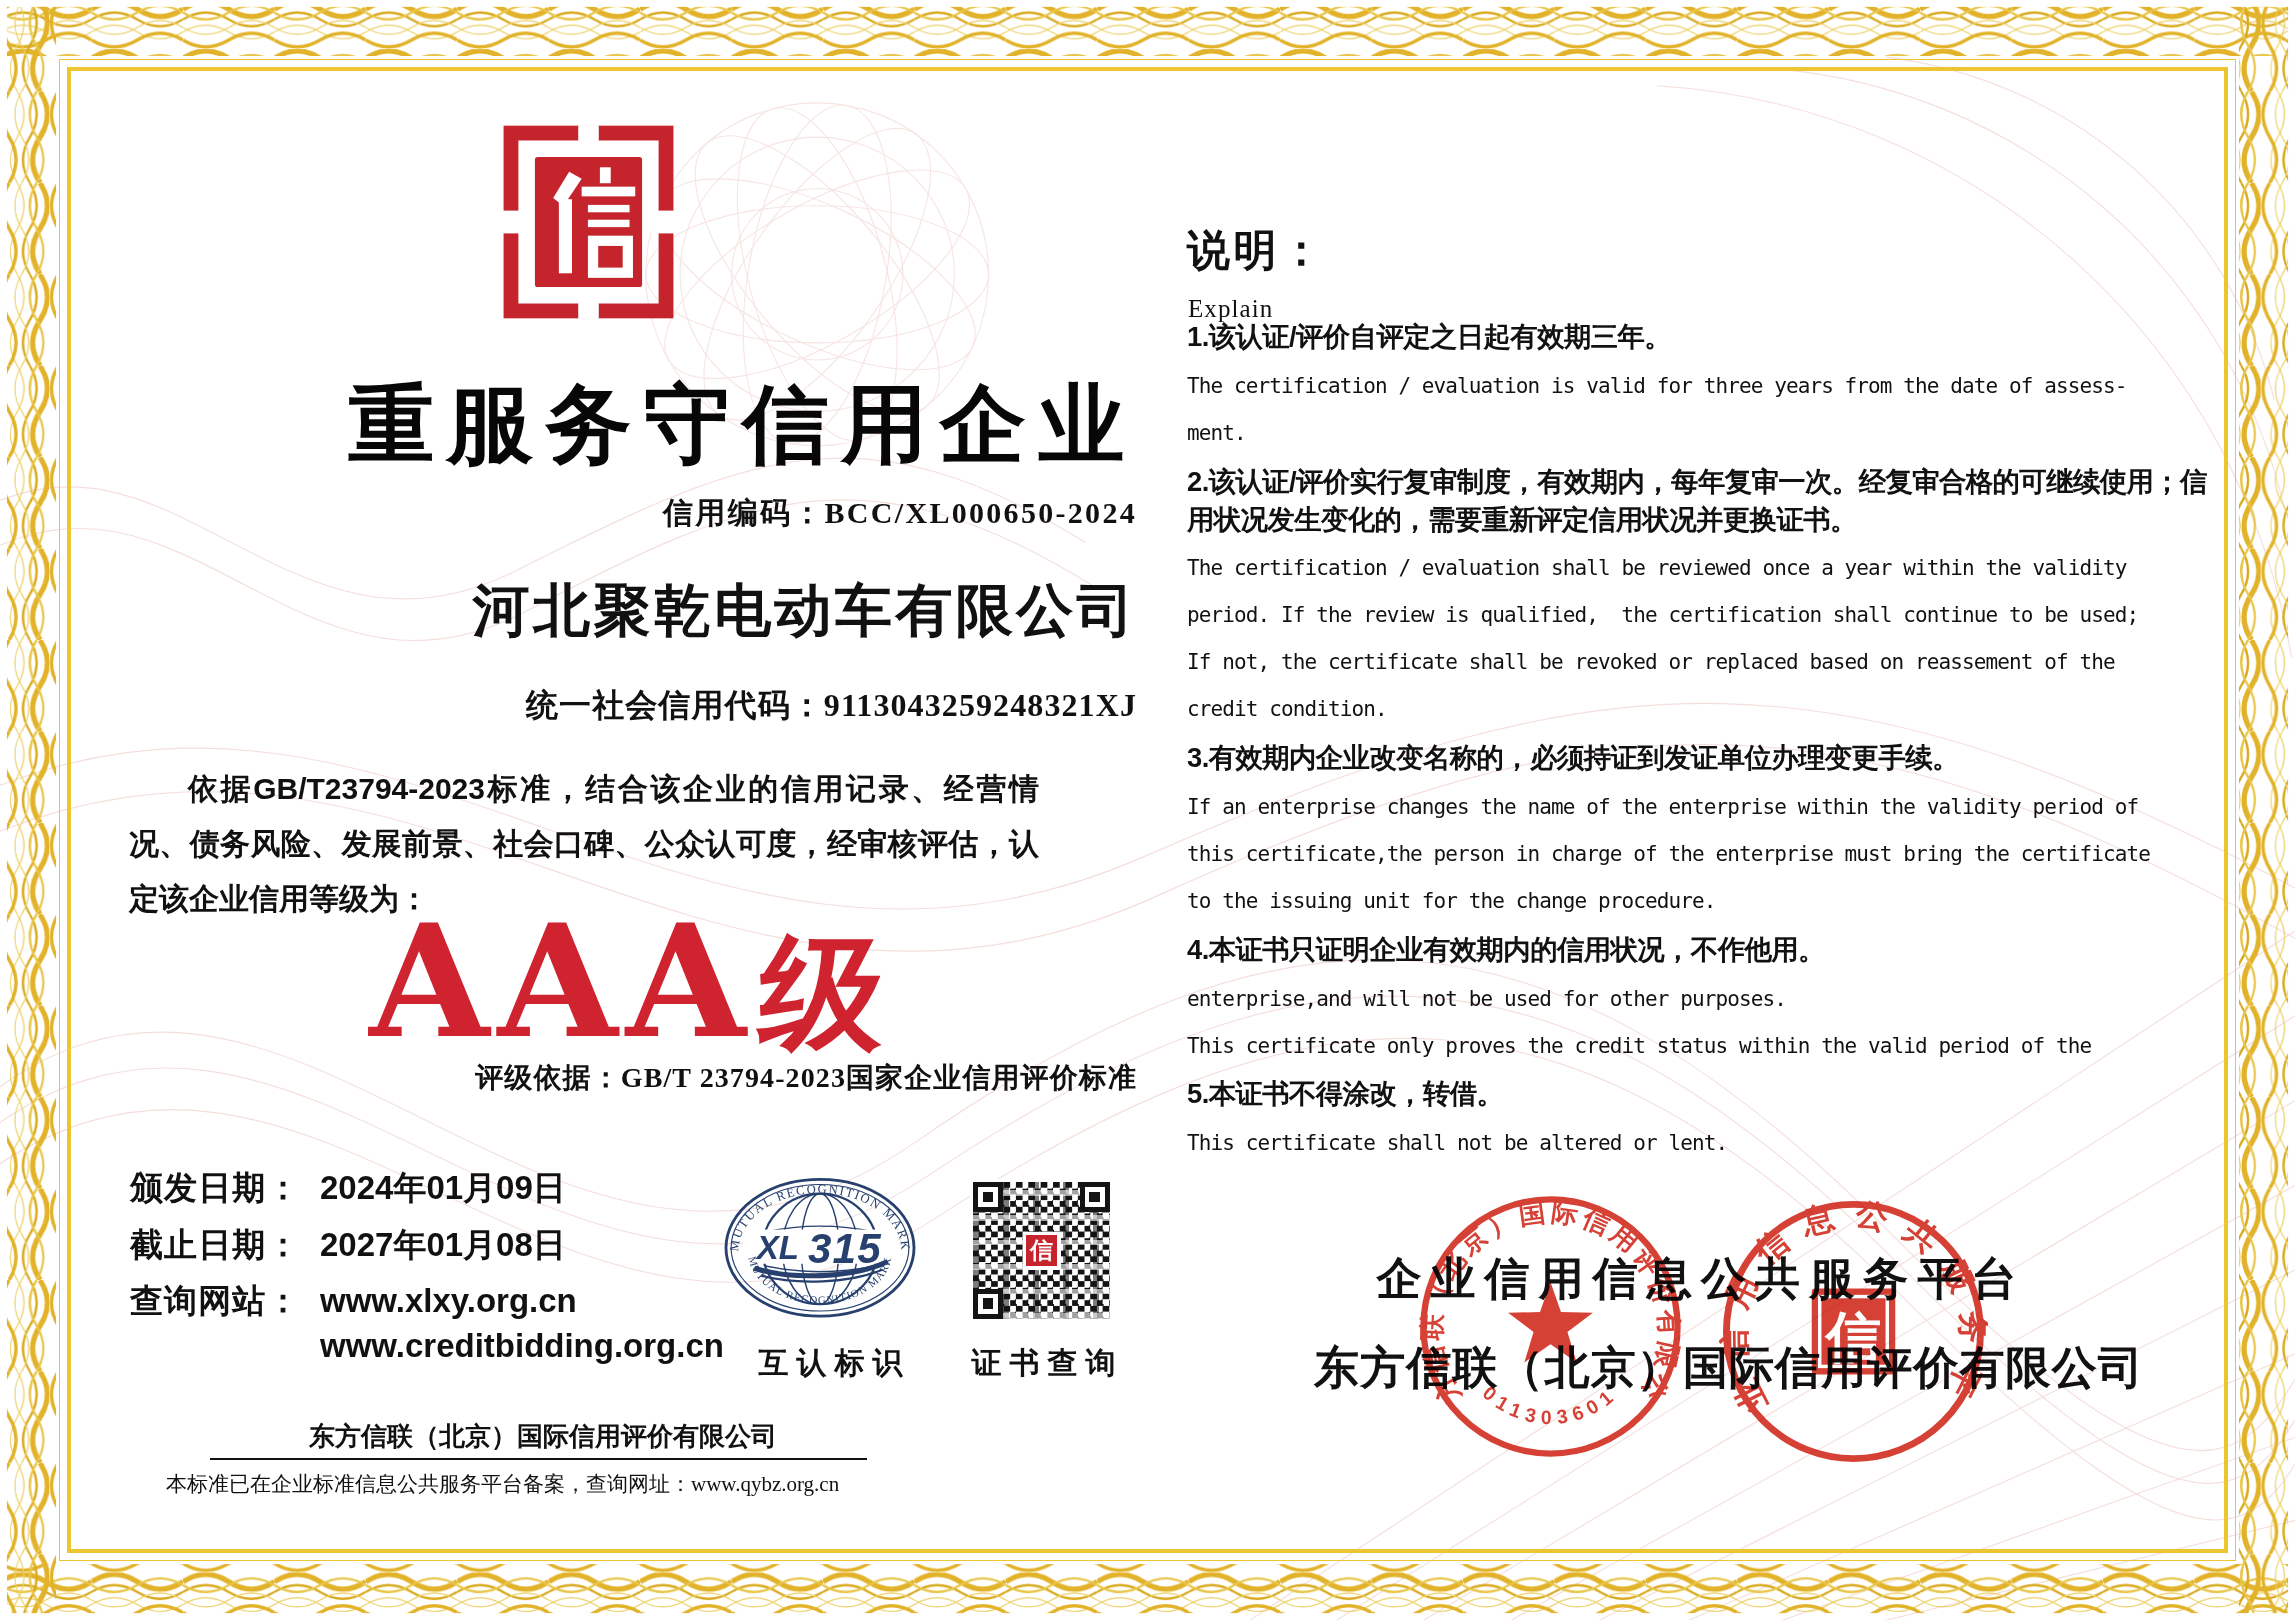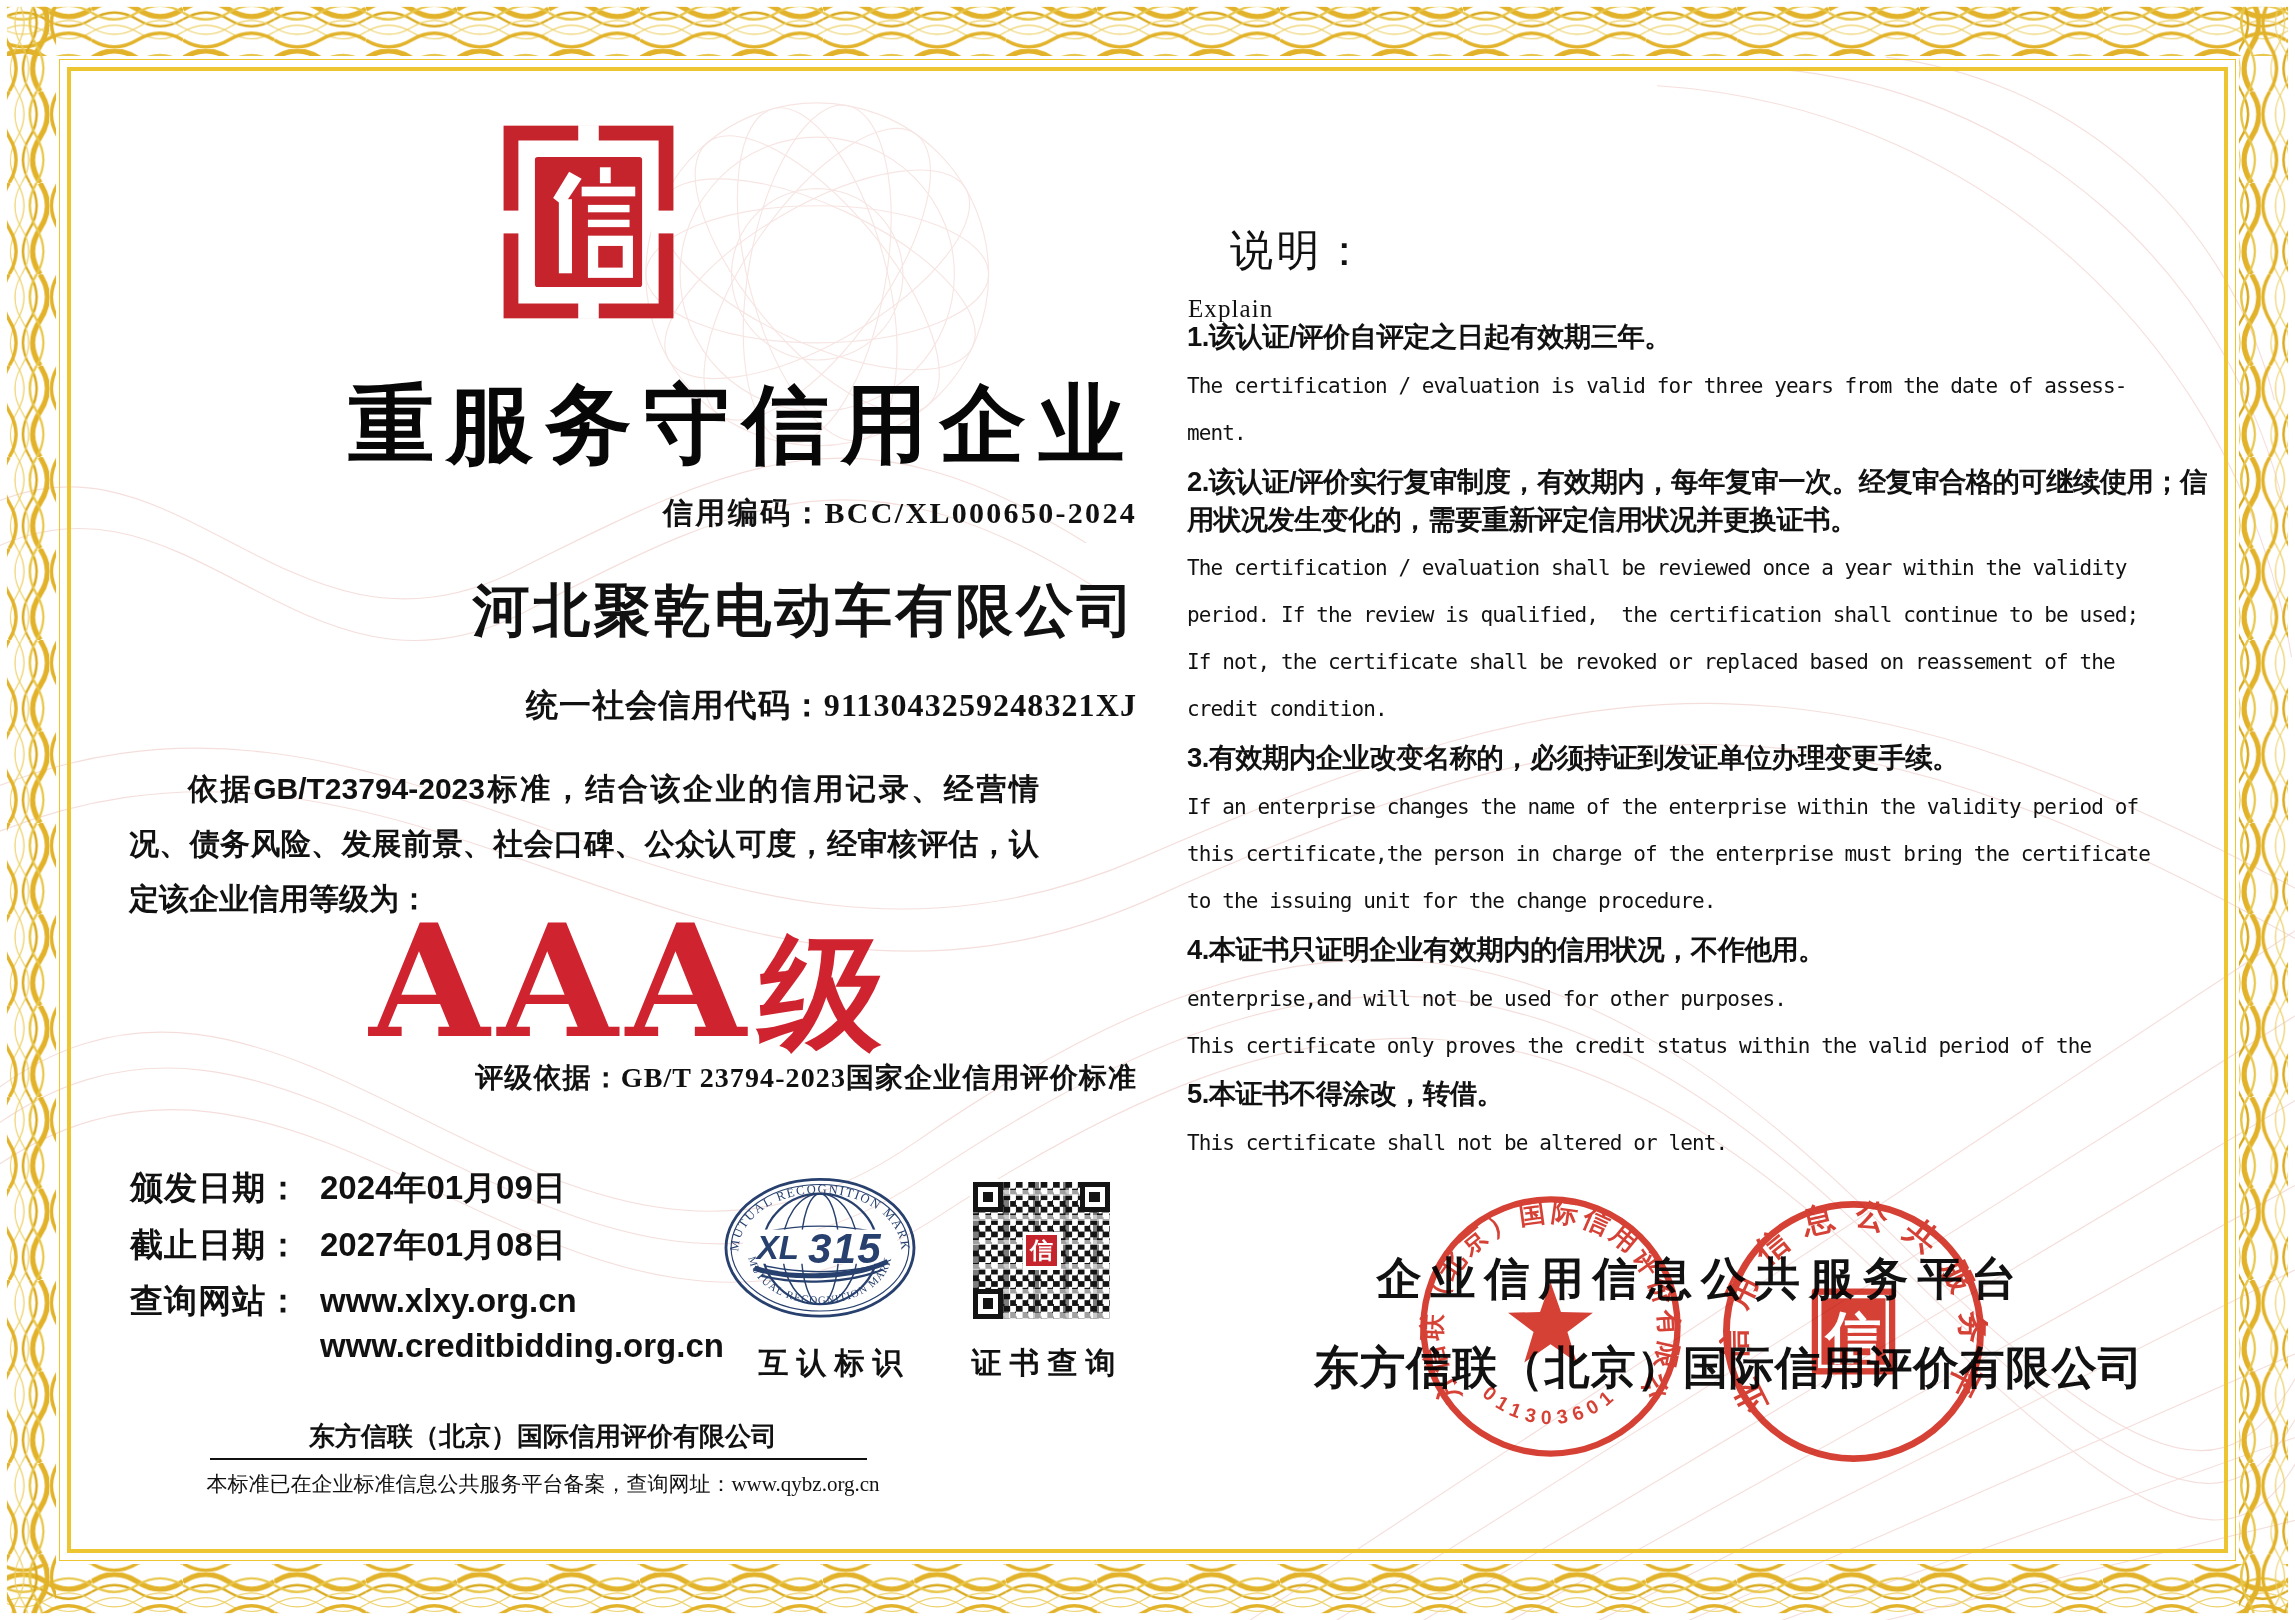--- a/index.html
+++ b/index.html
@@ -44,23 +44,23 @@
   .qr-seal{position:absolute;left:50%;top:50%;transform:translate(-50%,-50%);
      width:38px;height:38px;background:#fff;display:flex;align-items:center;justify-content:center;}
   .qr-seal-in{width:31px;height:31px;background:#c5242c;border:1.7px solid #c5242c;box-sizing:border-box;
      color:#fff;font-size:23px;font-weight:bold;display:flex;align-items:center;justify-content:center;}
   .mark-label{top:1343px;font-family:"Liberation Sans",sans-serif;font-weight:bold;font-size:30px;
      letter-spacing:8px;z-index:6;text-align:center;}
   .lbl-mutual{left:743px;width:183px;}
   .lbl-qr{left:956px;width:183px;}
   .issuer{left:183px;top:1419px;width:720px;text-align:center;font-size:26px;font-weight:bold;z-index:6;}
   .issuer-line{left:210px;top:1458px;width:657px;height:2.3px;background:#111;z-index:6;}
-  .filing{left:166px;top:1470px;width:754px;text-align:center;font-size:21px;z-index:6;}
-  
-  .exp-head{left:1187px;top:222px;font-size:43px;font-weight:normal;letter-spacing:3.4px;z-index:6;margin-left:43px;}
+  .filing{left:166px;top:1470px;width:754px;font-size:21px;z-index:6;}
+  
+  .exp-head{left:1187px;top:222px;font-size:43px;font-weight:bold;letter-spacing:3.4px;z-index:6;}
   .exp-sub{left:1188px;top:295px;font-size:25px;z-index:6;letter-spacing:1.1px;}
   .clauses{left:1187px;top:318px;width:1024px;z-index:6;}
   .cl-cn{font-family:"Liberation Sans",sans-serif;font-weight:bold;font-size:27.4px;
          letter-spacing:-0.6px;line-height:38px;margin-bottom:6.9px;}
   .cl-en{font-family:"DejaVu Sans Mono","Liberation Mono",monospace;font-size:21px;
          line-height:47px;white-space:pre;letter-spacing:-0.9px;}
   .clause{margin-bottom:5.7px;}
   
   .br-platform{left:1338px;top:1249px;width:726px;text-align:center;font-weight:900;
       font-size:45px;letter-spacing:9.1px;z-index:6;white-space:nowrap;}

